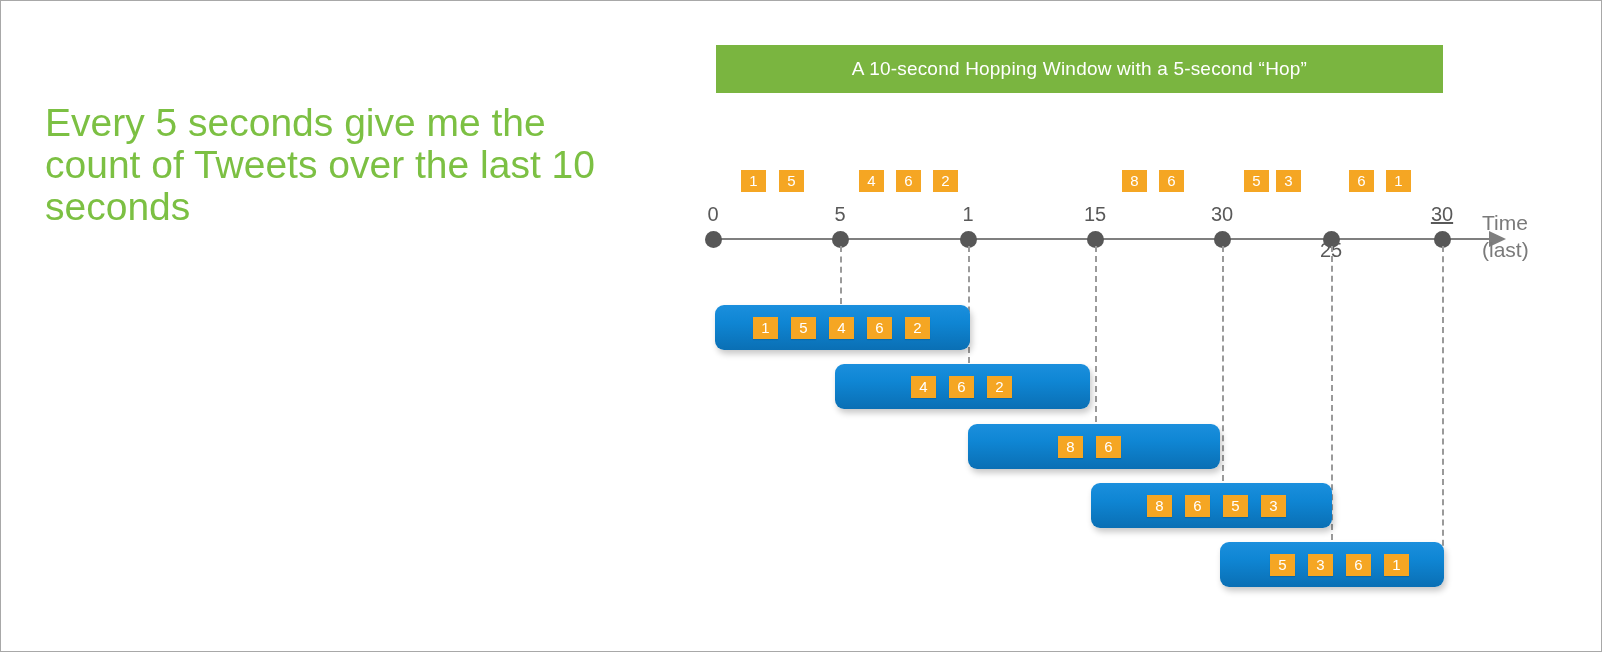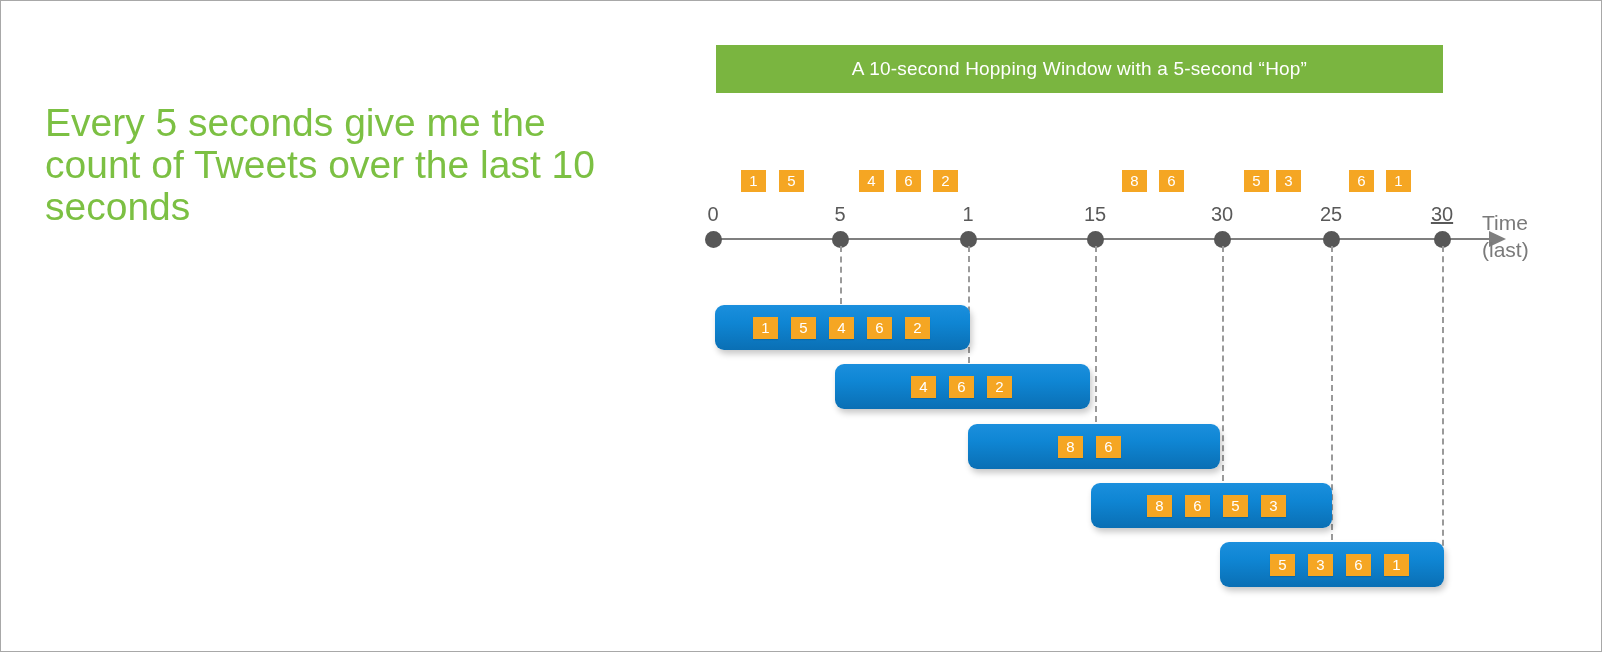--- a/index.html
+++ b/index.html
@@ -171,21 +171,21 @@
         <div class="tick-label" style="left: 712px;">0</div>
         <div class="tick-dot" style="left: 839px;"></div>
         <div class="tick-label" style="left: 839px;">5</div>
         <div class="tick-dot" style="left: 967px;"></div>
         <div class="tick-label" style="left: 967px;">1</div>
         <div class="tick-dot" style="left: 1094px;"></div>
         <div class="tick-label" style="left: 1094px;">15</div>
         <div class="tick-dot" style="left: 1221px;"></div>
         <div class="tick-label" style="left: 1221px;">30</div>
         <div class="tick-dot" style="left: 1330px;"></div>
-        <div class="tick-label" style="left: 1330px;">25</div>
+        <div class="tick-label" style="left: 1330px; margin-top: 36px;">25</div>
         <div class="tick-dot" style="left: 1441px;"></div>
         <div class="tick-label" style="left: 1441px; text-decoration: underline;">30</div>
       </div>
     <div id="droplines-layer">
         <div class="drop-line" style="left: 839px; top: 245px; height: 58px;"></div>
         <div class="drop-line" style="left: 967px; top: 245px; height: 117px;"></div>
         <div class="drop-line" style="left: 1094px; top: 245px; height: 176px;"></div>
         <div class="drop-line" style="left: 1221px; top: 245px; height: 235px;"></div>
         <div class="drop-line" style="left: 1330px; top: 245px; height: 294px;"></div>
         <div class="drop-line" style="left: 1441px; top: 245px; height: 310px;"></div>

